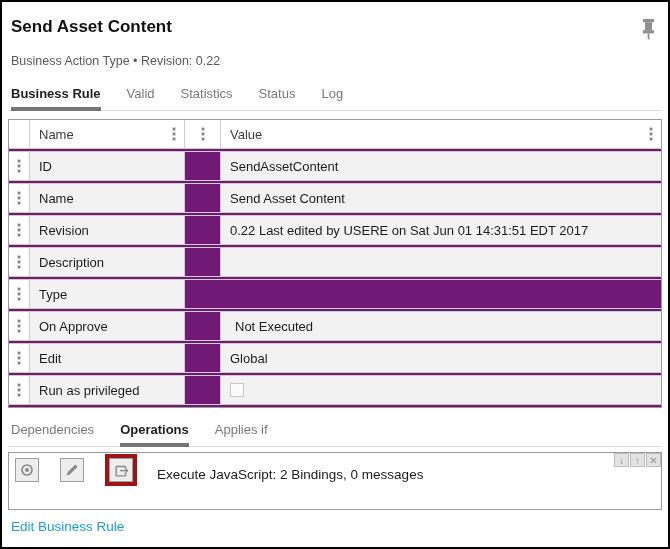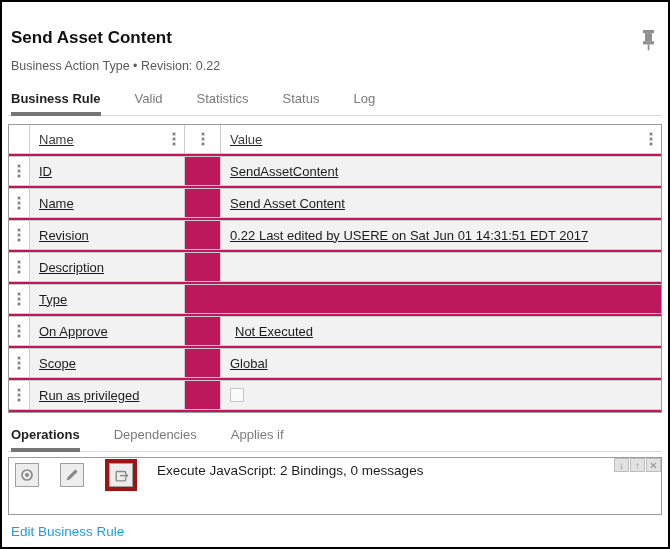--- a/index.html
+++ b/index.html
@@ -1,51 +1,51 @@
 <!DOCTYPE html>
 <html><head>
 <meta charset="utf-8">
 <style>
   html,body{margin:0;padding:0;background:#fff;}
   .page{
     width:670px;height:549px;box-sizing:border-box;border:2px solid #000;
-    background:#fff;padding:16px 6px;overflow:hidden;position:relative;
+    background:#fff;padding:5px 6px;overflow:hidden;position:relative;
     font-family:"Liberation Sans",sans-serif;color:#1c1c1c;cursor:default;
   }
   
   .title-row{display:flex;justify-content:space-between;align-items:flex-start;margin-top:9px;padding:0 3px;}
   .page-title{font-size:17px;font-weight:700;color:#111;margin:0;line-height:21px;}
   .pin-btn{margin-right:3px;margin-top:2px;}
-  .subtitle{font-size:12.5px;color:#5a5a5a;margin-top:3px;padding:0 3px;}
-  
-  .tabs{display:flex;gap:34px;border-bottom:1px solid #dcdcdc;padding:0 3px;position:relative;}
+  .subtitle{font-size:12.5px;color:#5a5a5a;margin-top:9px;padding:0 3px;}
+  
+  .tabs{display:flex;gap:26px;border-bottom:1px solid #dcdcdc;padding:0 3px;position:relative;}
   .tabs.top{margin-top:15px;}
   .tabs.bottom{margin-top:11px;}
   .tab{font-size:13px;color:#7a7a7a;padding:3px 0 9px;position:relative;white-space:nowrap;}
   .tab.active{color:#1f1f1f;font-weight:700;}
   .tab.active::after{content:"";position:absolute;left:0;right:0;bottom:-1px;height:4px;background:#757575;}
   
-  .ptable{margin-top:8px;border:1px solid #9b9b9b;background:#be185d;text-decoration:underline;}
+  .ptable{margin-top:8px;border:1px solid #9b9b9b;background:#701a75;}
   .thead,.trow{display:grid;grid-template-columns:20px 155px 36px 1fr;}
   .thead{height:28px;border-bottom:1px solid #cccccc;background:#fff;}
   .trow{height:28px;margin-top:2px;border-top:1px solid #cccccc;border-bottom:1px solid #cccccc;}
   .trow:last-child{margin-bottom:2px;}
   .cell{display:flex;align-items:center;padding:0 9px;font-size:13px;overflow:hidden;white-space:nowrap;}
   .cell + .cell{border-left:1px solid #cccccc;}
   .cell.hdr{color:#3c3c3c;background:#fff;justify-content:space-between;}
   .cell.hdr.center{justify-content:center;padding:0;}
   .cell.handle{justify-content:center;padding:0;background:#fff;}
   .cell.name,.cell.value{background:#f2f2f2;color:#1c1c1c;}
   .cell.value.indent{padding-left:14px;}
   .grip{display:flex;flex-direction:column;gap:3px;}
   .grip i{width:2px;height:2px;background:#7d7d7d;box-shadow:0 0 0 1px #d9d9d9;display:block;}
   .checkbox{width:12px;height:12px;border:1px solid #c6c6c6;background:#fbfbfb;display:inline-block;}
   
   .ops-panel{margin-top:5px;border:1px solid #9b9b9b;height:58px;box-sizing:border-box;position:relative;padding:5px 6px;}
-  .op-row{display:flex;align-items:flex-start;gap:16px;}
+  .op-row{display:flex;align-items:flex-end;gap:16px;}
   .icon-btn{width:24px;height:24px;box-sizing:border-box;border:1px solid #9f9f9f;background:#ededed;
     display:flex;align-items:center;justify-content:center;margin-right:5px;flex:0 0 auto;}
   .icon-btn.highlighted{box-shadow:0 0 0 4px #9c1414;margin-left:4px;margin-right:1px;}
   .op-text{font-size:13.5px;color:#1c1c1c;margin-left:7px;}
   .op-controls{position:absolute;top:0;right:0;display:flex;}
   .mini-btn{width:15px;height:14px;box-sizing:border-box;background:#e2e2e2;border:1px solid #bdbdbd;
     color:#8f8f8f;font-size:10px;display:flex;align-items:center;justify-content:center;margin-left:1px;}
   
   .edit-link{display:inline-block;margin-top:9px;margin-left:3px;font-size:13.5px;color:#1b9ddd;text-decoration:none;}
 </style>
@@ -175,21 +175,21 @@
           <div class="cell value indent">Not Executed</div>
         </div>
         <div class="trow">
           <div class="cell handle">
             <span class="grip">
               <i></i>
               <i></i>
               <i></i>
             </span>
           </div>
-          <div class="cell name">Scope</div>
+          <div class="cell name">Edit</div>
           <div class="cell spacer"></div>
           <div class="cell value">Global</div>
         </div>
         <div class="trow">
           <div class="cell handle">
             <span class="grip">
               <i></i>
               <i></i>
               <i></i>
             </span>
@@ -197,22 +197,22 @@
           <div class="cell name">Run as privileged</div>
           <div class="cell spacer"></div>
           <div class="cell value">
             <span class="checkbox"></span>
           </div>
         </div>
       </div>
   </div>
 
   <div class="tabs bottom" id="bottom-tabs">
+      <div class="tab">Dependencies</div>
       <div class="tab active">Operations</div>
-      <div class="tab">Dependencies</div>
       <div class="tab">Applies if</div>
     </div>
 
   <div class="ops-panel">
     <div class="op-row">
       <span class="icon-btn">
         <svg width="16" height="16" viewBox="0 0 16 16" aria-hidden="true">
           <circle cx="8" cy="8" r="5" fill="none" stroke="#8a8a8a" stroke-width="1.7"></circle>
           <circle cx="8" cy="8" r="2" fill="#8a8a8a"></circle>
         </svg>

